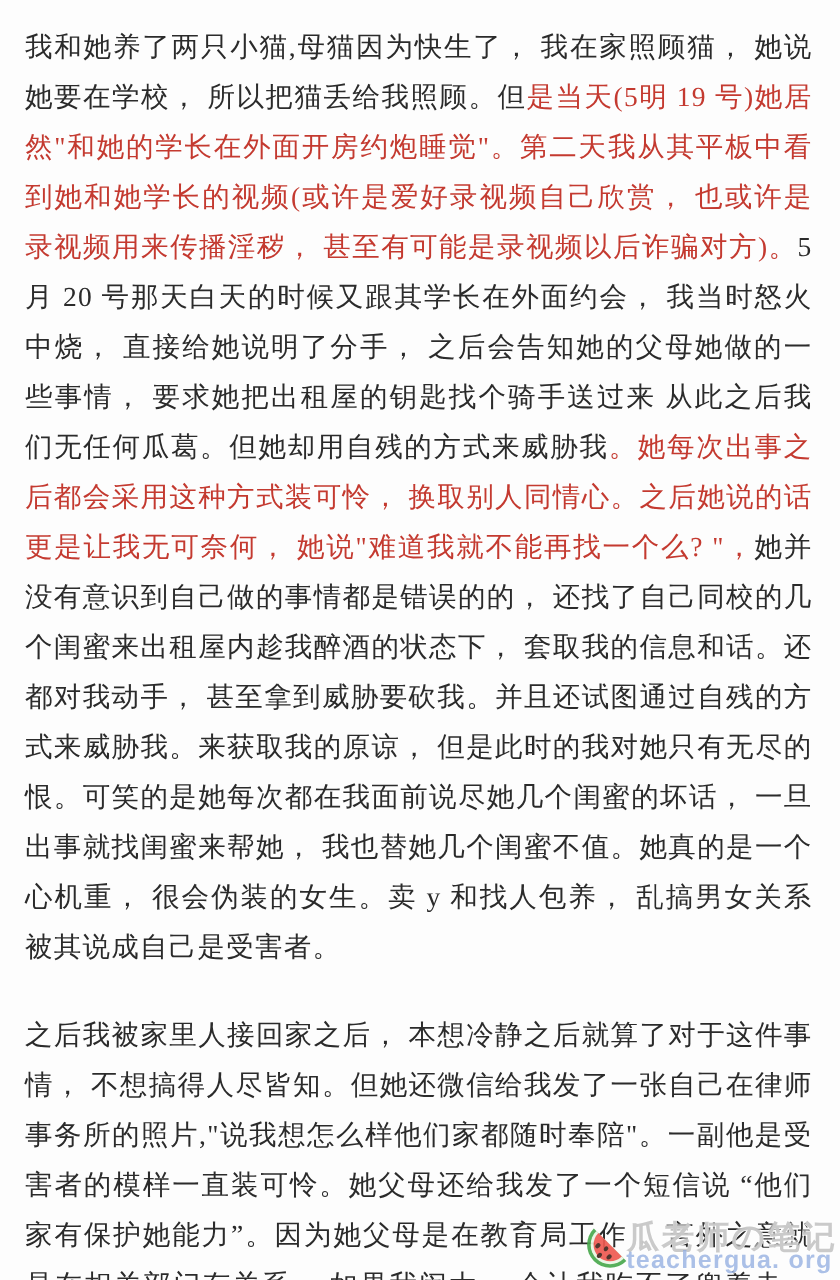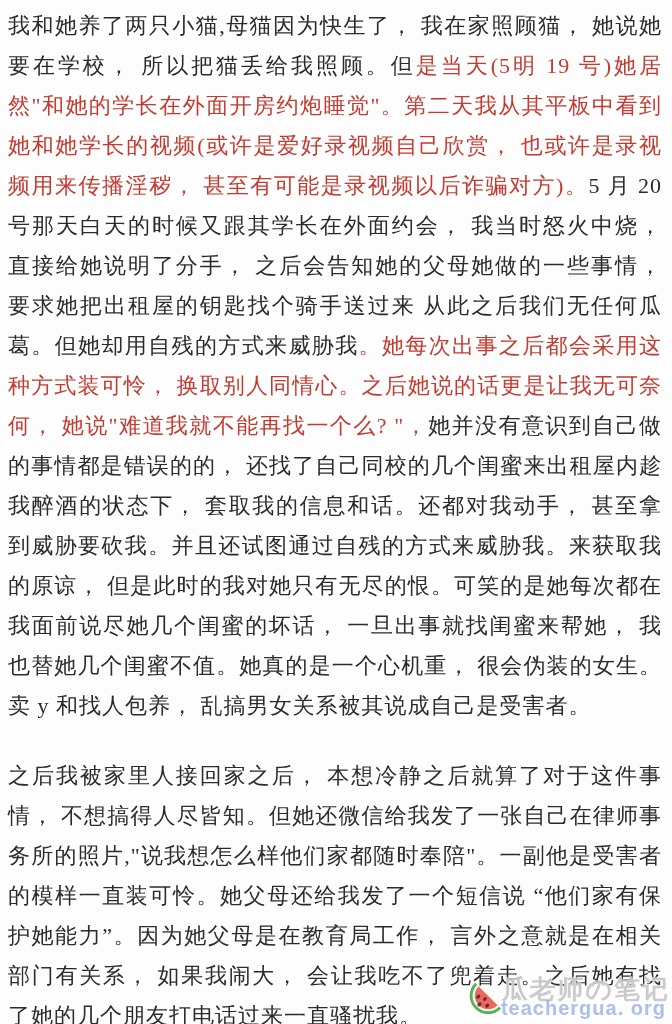--- a/index.html
+++ b/index.html
@@ -21,21 +21,21 @@
   }
   .doc {
     padding: 6px 10px 0 8px;
     font-size: 22px;
     line-height: 40px;
     letter-spacing: 1px;
     color: var(--text-color);
     text-align: justify;
   }
   .para {
-    margin: 0;
+    margin: 12px;
   }
   .para.gap {
     margin-top: 30px;
   }
   .seg {
     color: var(--text-color);
   }
   .seg.red {
     color: var(--red-color);
   }

